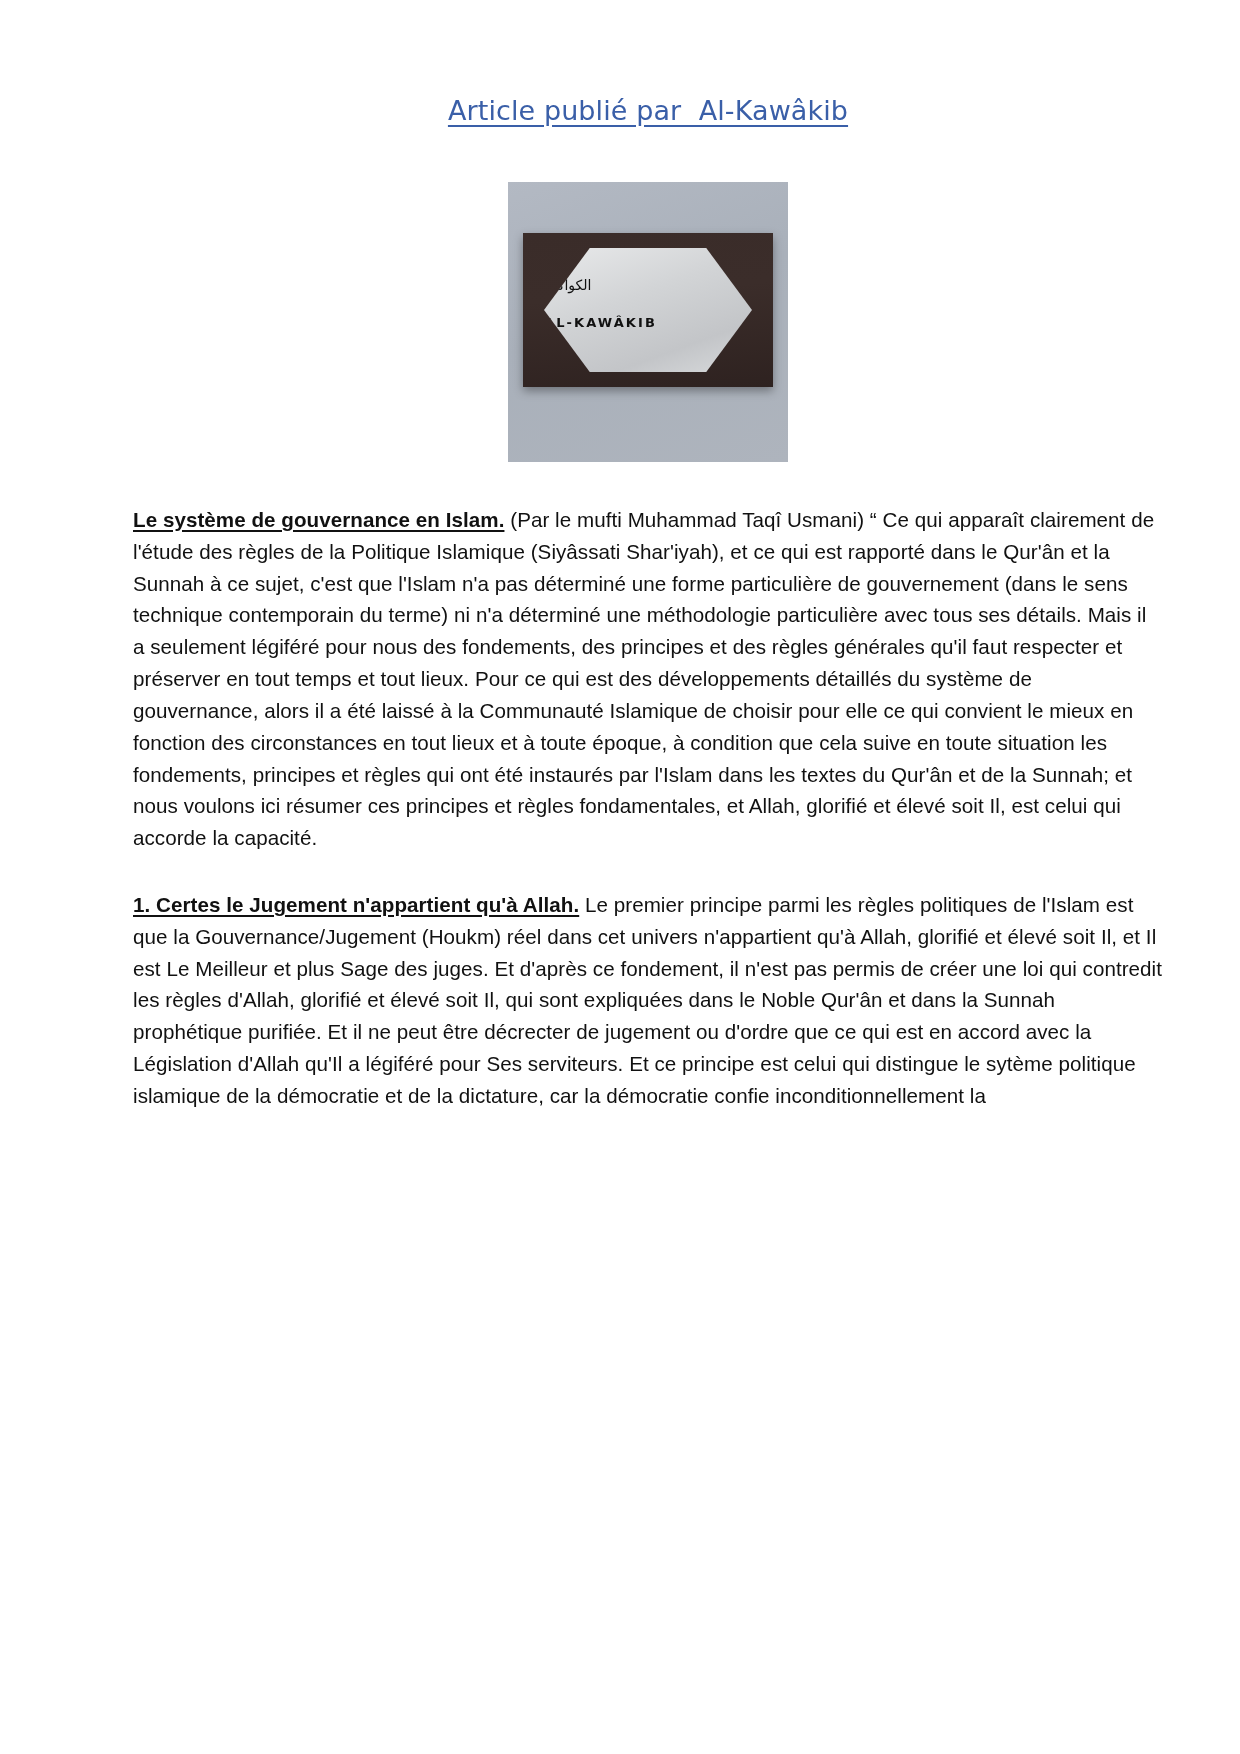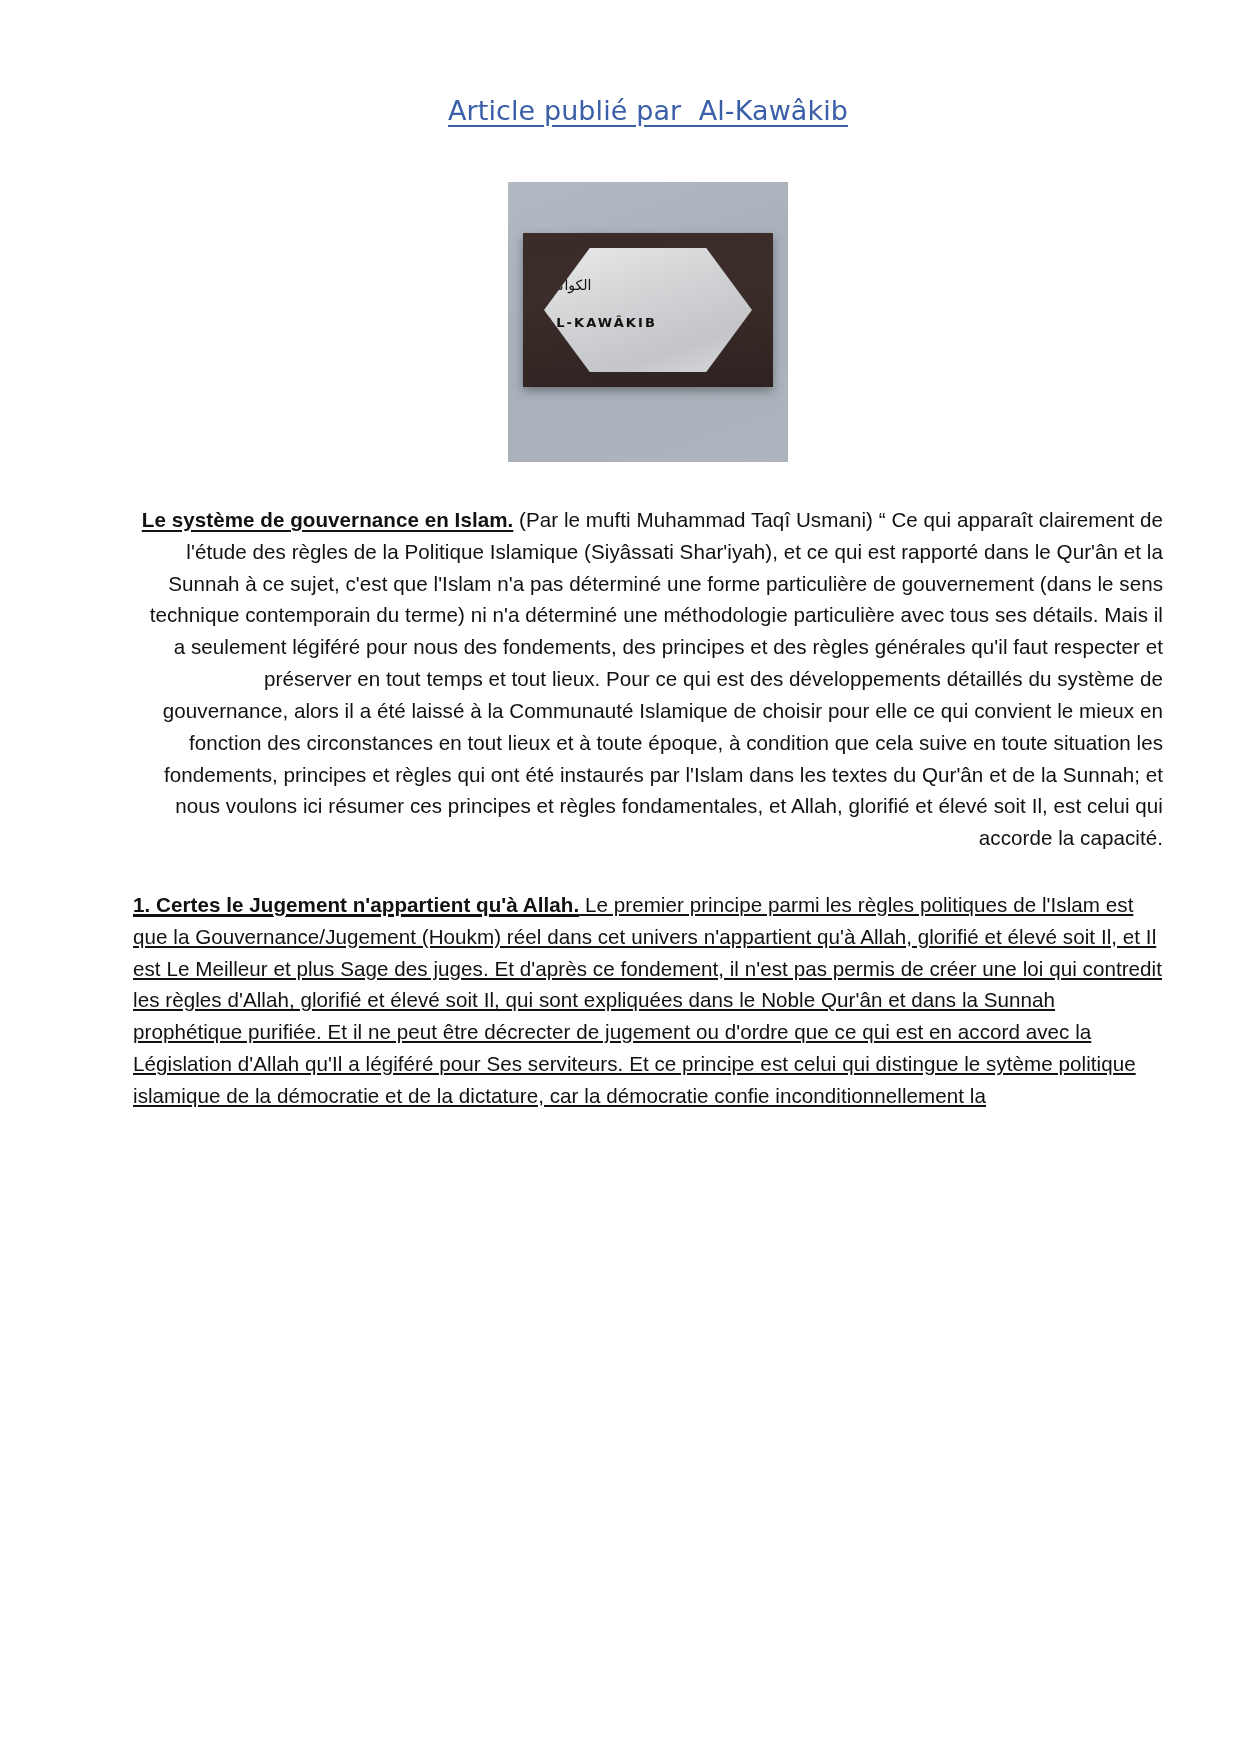--- a/index.html
+++ b/index.html
@@ -113,22 +113,22 @@
   
   .body-para {
     margin: 0;
     font-family: "Liberation Sans", sans-serif;
     font-size: 20.6px;
     line-height: 1.545;
     color: #111111;
     text-align: left;
     letter-spacing: 0.05px;
   }
-  .para-first { margin-top: 42px; text-align: right; }
-  .para-second { margin-top: 35px; text-decoration: underline; }
+  .para-first { margin-top: 42px; }
+  .para-second { margin-top: 35px; }
 
   .lead-in {
     font-weight: bold;
     text-decoration: underline;
     text-underline-offset: 3px;
   }
 </style>
 </head>
 <body>
 

